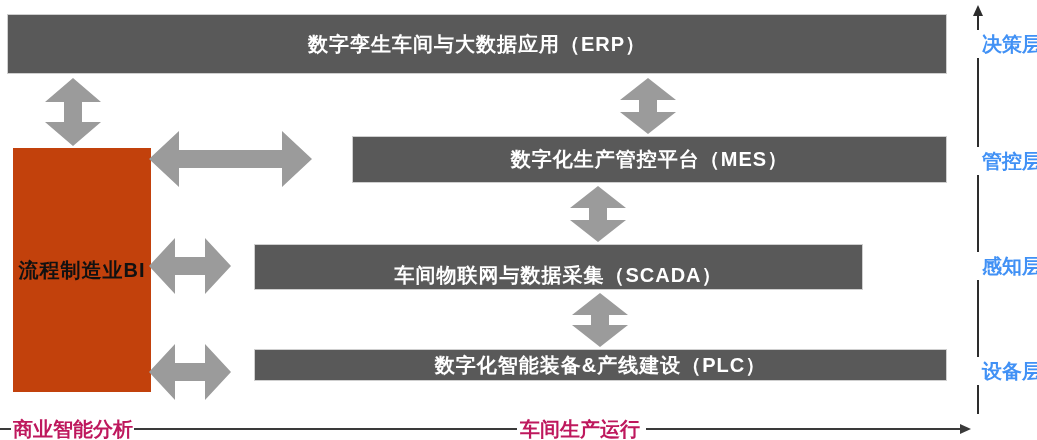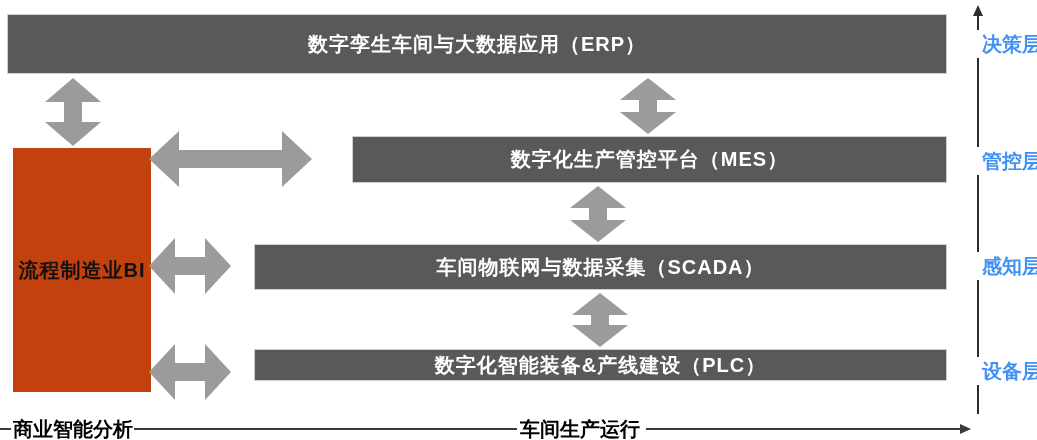--- a/index.html
+++ b/index.html
@@ -16,21 +16,21 @@
     border:1px solid #cfcfcf;
     color:#ffffff;
     font-weight:bold;
     font-size:20px;
     display:flex;align-items:center;justify-content:center;
     box-sizing:border-box;
     letter-spacing:1px;
   }
   #bar-erp {left:7px;  top:14px;  width:940px; height:60px;}
   #bar-mes {left:352px; top:136px; width:595px; height:47px;}
-  #bar-scada{left:254px;top:244px; width:693px; height:46px;}
+  #bar-scada{left:254px;top:244px; width:609px; height:46px;align-items:flex-end;}
   #bar-plc {left:254px; top:349px; width:693px; height:32px;}
   #bi-box{
     position:absolute;
     left:7px;top:148px;width:138px;height:244px;
     background:#c2410c;
     color:#111111;
     font-weight:bold;font-size:20px;
     display:flex;align-items:center;justify-content:center;
     box-sizing:border-box;
     letter-spacing:1px;
@@ -44,21 +44,21 @@
     color:#4191F5;font-weight:bold;font-size:20px;
     line-height:22px;white-space:nowrap;
   }
   #layer-tag-0{top:33px;}
   #layer-tag-1{top:150px;}
   #layer-tag-2{top:255px;}
   #layer-tag-3{top:360px;}
   .hseg{position:absolute;height:2px;background:#3a3a3a;top:428px;}
   .axis-label{
     position:absolute;top:417px;
-    color:#000000;font-weight:bold;font-size:20px;
+    color:#be185d;font-weight:bold;font-size:20px;
     line-height:24px;white-space:nowrap;
   }
   #bottom-label-left{left:13px;}
   #bottom-label-right{left:520px;}
   #v-axis-arrowhead{
     position:absolute;left:973px;top:5px;
     width:0;height:0;
     border-left:5px solid transparent;
     border-right:5px solid transparent;
     border-bottom:11px solid #2d2d2d;

